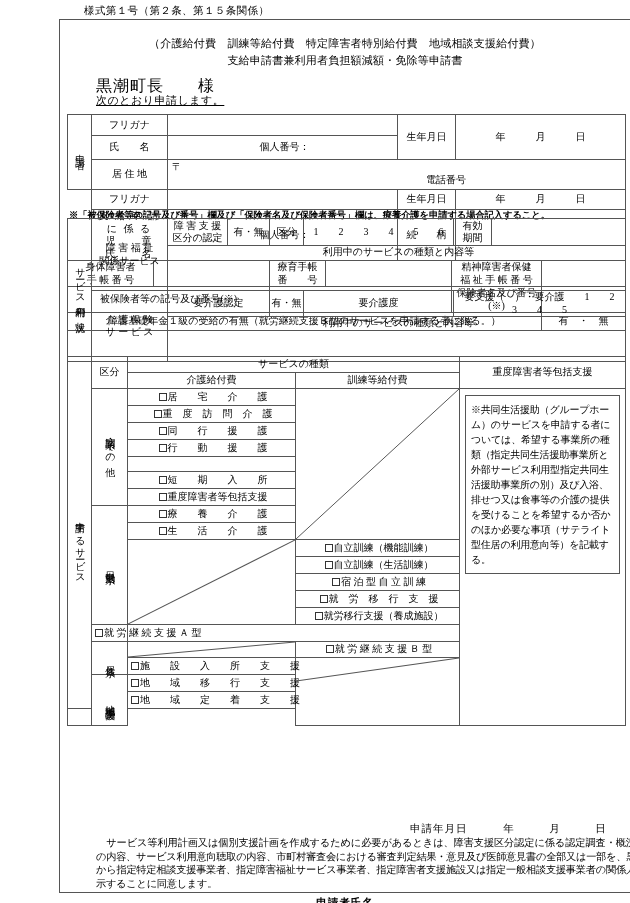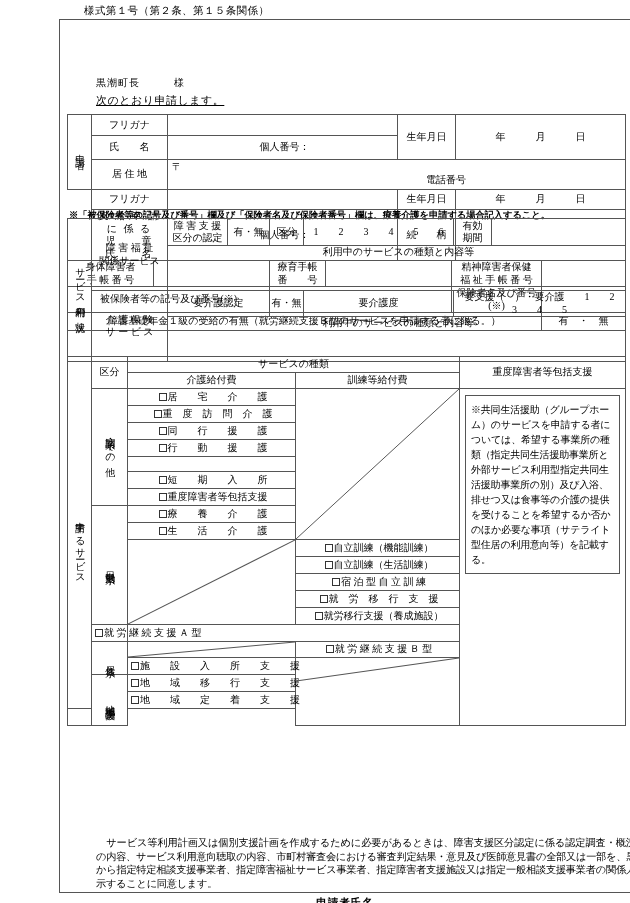--- a/index.html
+++ b/index.html
@@ -12,21 +12,21 @@
 
   .form-no{position:absolute;left:54px;top:4px;font-size:10.5px;letter-spacing:.4px;}
 
   .outer{
     position:absolute;left:29px;top:19px;width:572px;height:874px;
     border:1px solid #555;box-sizing:border-box;
   }
 
   .title1{position:absolute;left:0;right:0;top:16px;text-align:center;font-size:11px;letter-spacing:.2px;}
   .title2{position:absolute;left:0;right:0;top:33px;text-align:center;font-size:11px;letter-spacing:.2px;}
-  .addressee{position:absolute;left:36px;top:56px;font-size:10px;letter-spacing:1px;}
+  .addressee{position:absolute;left:36px;top:56px;font-size:16px;letter-spacing:1px;}
   .addressee .sama{margin-left:34px;}
   .intro{position:absolute;left:36px;top:73px;font-size:11px;letter-spacing:.5px;text-decoration:underline;}
 
   table.grid{border-collapse:collapse;table-layout:fixed;}
   table.grid td{border:1px solid #555;padding:0;vertical-align:middle;text-align:center;font-size:10px;line-height:1.25;}
   .noborder{border:0 !important;}
   .bt-none{border-top:0 !important;}
   .bb-none{border-bottom:0 !important;}
   .br-none{border-right:0 !important;}
   .dashed-bottom{border-bottom:1px dotted #555 !important;}
@@ -74,20 +74,22 @@
 </style>
 </head>
 <body>
 
 <div class="page">
 
   <div class="form-no">様式第１号（第２条、第１５条関係）</div>
 
   <div class="outer">
 
+    <div class="title1">（介護給付費　訓練等給付費　特定障害者特別給付費　地域相談支援給付費）</div>
+    <div class="title2">支給申請書兼利用者負担額減額・免除等申請書</div>
     <div class="addressee">
       <span>黒潮町長</span><span class="sama">様</span>
     </div>
     <div class="intro">次のとおり申請します。</div>
 
     <div class="blk1">
       <table class="grid">
         <colgroup>
           <col style="width:24px">
             <col style="width:76px">
@@ -354,18 +356,22 @@
         <tr>
               <td class="optrow" style="height:16px"><span class="chk"></span><span class="lbl">地　　域　　定　　着　　支　　援</span></td>
             </tr>
         <tr>
               <td class="optrow" style="height:16px"></td>
             </tr>
       </tbody>
         </table>
     </div>
 
+    <div class="appdate">
+      <span>申請年月日</span>
+      <span style="margin-left:32px">年　　　月　　　日</span>
+    </div>
 
     <div class="footer-text ind">サービス等利用計画又は個別支援計画を作成するために必要があるときは、障害支援区分認定に係る認定調査・概況調査の内容、サービス利用意向聴取の内容、市町村審査会における審査判定結果・意見及び医師意見書の全部又は一部を、黒潮町から指定特定相談支援事業者、指定障害福祉サービス事業者、指定障害者支援施設又は指定一般相談支援事業者の関係人に提示することに同意します。</div>
     <div class="footer-name">申請者氏名</div>
 
   </div>
 </div>
 
 </body></html>

